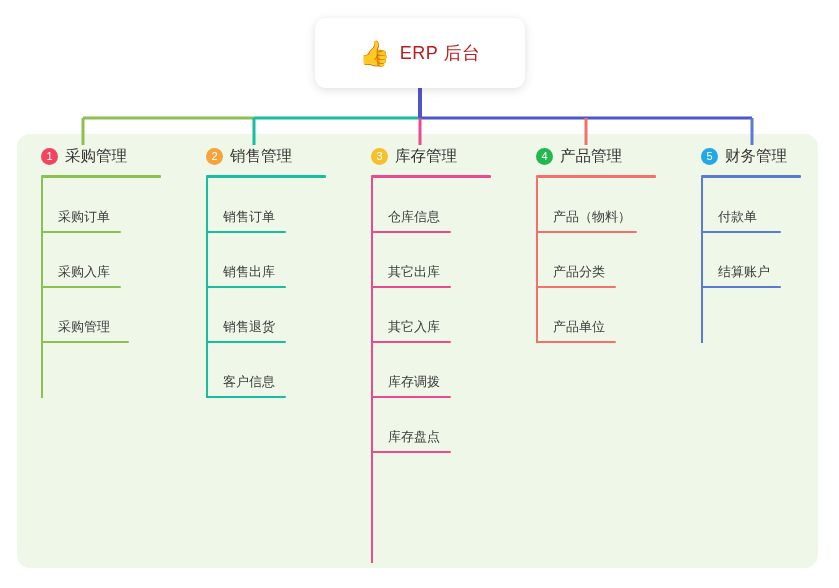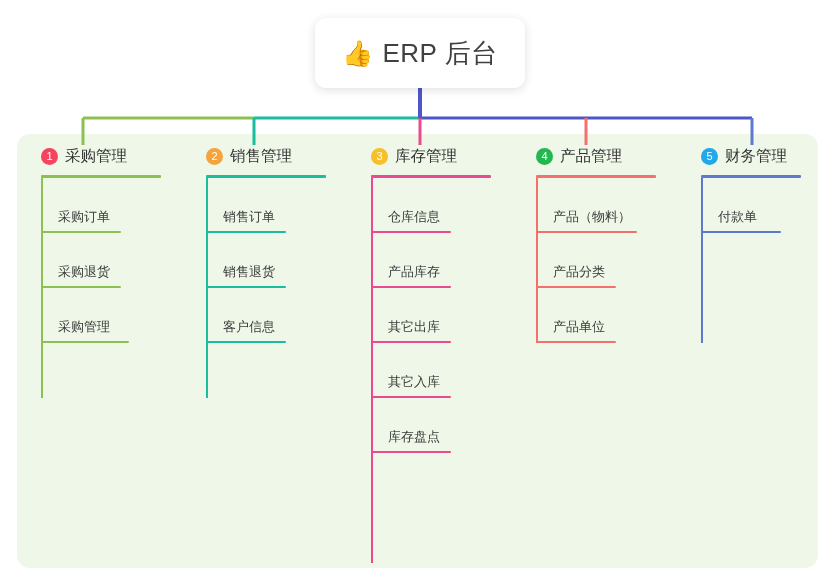--- a/index.html
+++ b/index.html
@@ -31,23 +31,23 @@
     justify-content: center;
     gap: 9px;
     z-index: 5;
   }
   #root-node .thumb {
     font-size: 25px;
     line-height: 1;
     color: #f2b33d;
   }
   #root-node .root-title {
-    font-size: 26px;
+    font-size: 18px;
     letter-spacing: 0.5px;
-    color: #404040;
+    color: #b91c1c;
   }
 
   
   #connectors {
     position: absolute;
     left: 0;
     top: 0;
     width: 839px;
     height: 588px;
     z-index: 2;
@@ -178,21 +178,21 @@
         <span class="col-title">采购管理</span>
       </div>
       <div class="head-rule" style="background: rgb(140, 193, 82); width: 120px;"></div>
       <div class="leaves">
         <div class="spine" style="background: rgb(140, 193, 82); height: 220px;"></div>
         <div class="leaf">
           <span class="leaf-label">采购订单</span>
           <div class="leaf-rule" style="background: rgb(140, 193, 82); width: 80px;"></div>
         </div>
         <div class="leaf">
-          <span class="leaf-label">采购退货</span>
+          <span class="leaf-label">采购入库</span>
           <div class="leaf-rule" style="background: rgb(140, 193, 82); width: 80px;"></div>
         </div>
         <div class="leaf">
           <span class="leaf-label">采购管理</span>
           <div class="leaf-rule" style="background: rgb(140, 193, 82); width: 88px;"></div>
         </div>
       </div>
     </div>
     <div class="column col-1">
       <div class="col-head">
@@ -200,20 +200,24 @@
         <span class="col-title">销售管理</span>
       </div>
       <div class="head-rule" style="background: rgb(25, 189, 160); width: 120px;"></div>
       <div class="leaves">
         <div class="spine" style="background: rgb(25, 189, 160); height: 220px;"></div>
         <div class="leaf">
           <span class="leaf-label">销售订单</span>
           <div class="leaf-rule" style="background: rgb(25, 189, 160); width: 80px;"></div>
         </div>
         <div class="leaf">
+          <span class="leaf-label">销售出库</span>
+          <div class="leaf-rule" style="background: rgb(25, 189, 160); width: 80px;"></div>
+        </div>
+        <div class="leaf">
           <span class="leaf-label">销售退货</span>
           <div class="leaf-rule" style="background: rgb(25, 189, 160); width: 80px;"></div>
         </div>
         <div class="leaf">
           <span class="leaf-label">客户信息</span>
           <div class="leaf-rule" style="background: rgb(25, 189, 160); width: 80px;"></div>
         </div>
       </div>
     </div>
     <div class="column col-2">
@@ -222,29 +226,29 @@
         <span class="col-title">库存管理</span>
       </div>
       <div class="head-rule" style="background: rgb(234, 74, 143); width: 120px;"></div>
       <div class="leaves">
         <div class="spine" style="background: rgb(234, 74, 143); height: 385px;"></div>
         <div class="leaf">
           <span class="leaf-label">仓库信息</span>
           <div class="leaf-rule" style="background: rgb(234, 74, 143); width: 80px;"></div>
         </div>
         <div class="leaf">
-          <span class="leaf-label">产品库存</span>
-          <div class="leaf-rule" style="background: rgb(234, 74, 143); width: 80px;"></div>
-        </div>
-        <div class="leaf">
           <span class="leaf-label">其它出库</span>
           <div class="leaf-rule" style="background: rgb(234, 74, 143); width: 80px;"></div>
         </div>
         <div class="leaf">
           <span class="leaf-label">其它入库</span>
+          <div class="leaf-rule" style="background: rgb(234, 74, 143); width: 80px;"></div>
+        </div>
+        <div class="leaf">
+          <span class="leaf-label">库存调拨</span>
           <div class="leaf-rule" style="background: rgb(234, 74, 143); width: 80px;"></div>
         </div>
         <div class="leaf">
           <span class="leaf-label">库存盘点</span>
           <div class="leaf-rule" style="background: rgb(234, 74, 143); width: 80px;"></div>
         </div>
       </div>
     </div>
     <div class="column col-3">
       <div class="col-head">
@@ -273,15 +277,19 @@
         <span class="badge" style="background: rgb(34, 167, 232);">5</span>
         <span class="col-title">财务管理</span>
       </div>
       <div class="head-rule" style="background: rgb(91, 122, 208); width: 100px;"></div>
       <div class="leaves">
         <div class="spine" style="background: rgb(91, 122, 208); height: 165px;"></div>
         <div class="leaf">
           <span class="leaf-label">付款单</span>
           <div class="leaf-rule" style="background: rgb(91, 122, 208); width: 80px;"></div>
         </div>
+        <div class="leaf">
+          <span class="leaf-label">结算账户</span>
+          <div class="leaf-rule" style="background: rgb(91, 122, 208); width: 80px;"></div>
+        </div>
       </div>
     </div>
   </div>
 
 </body></html>

